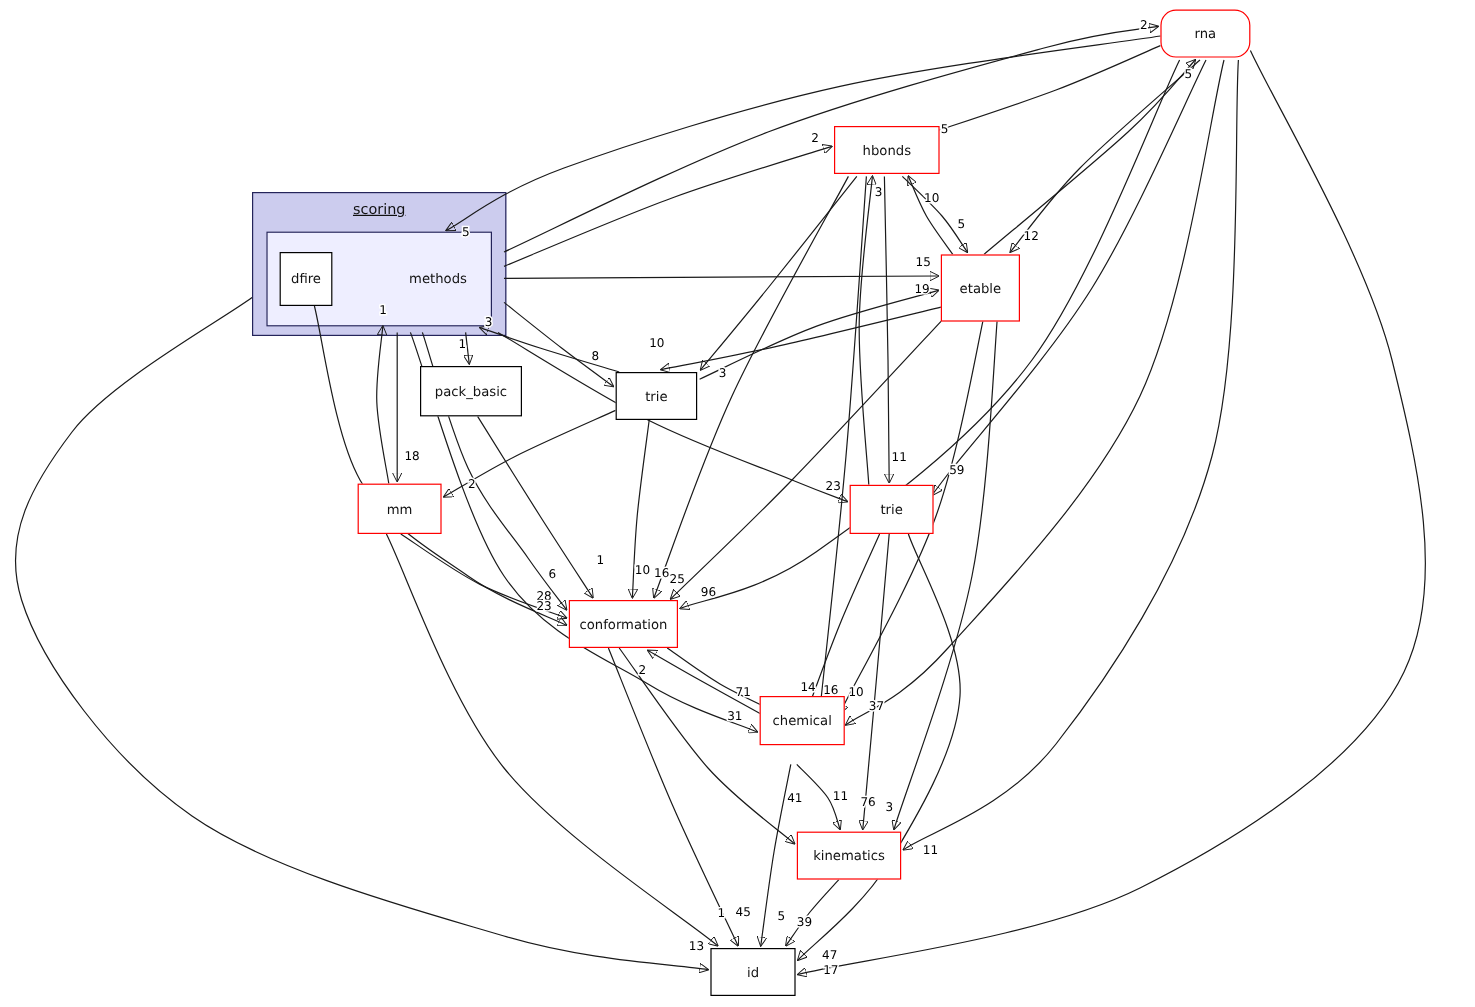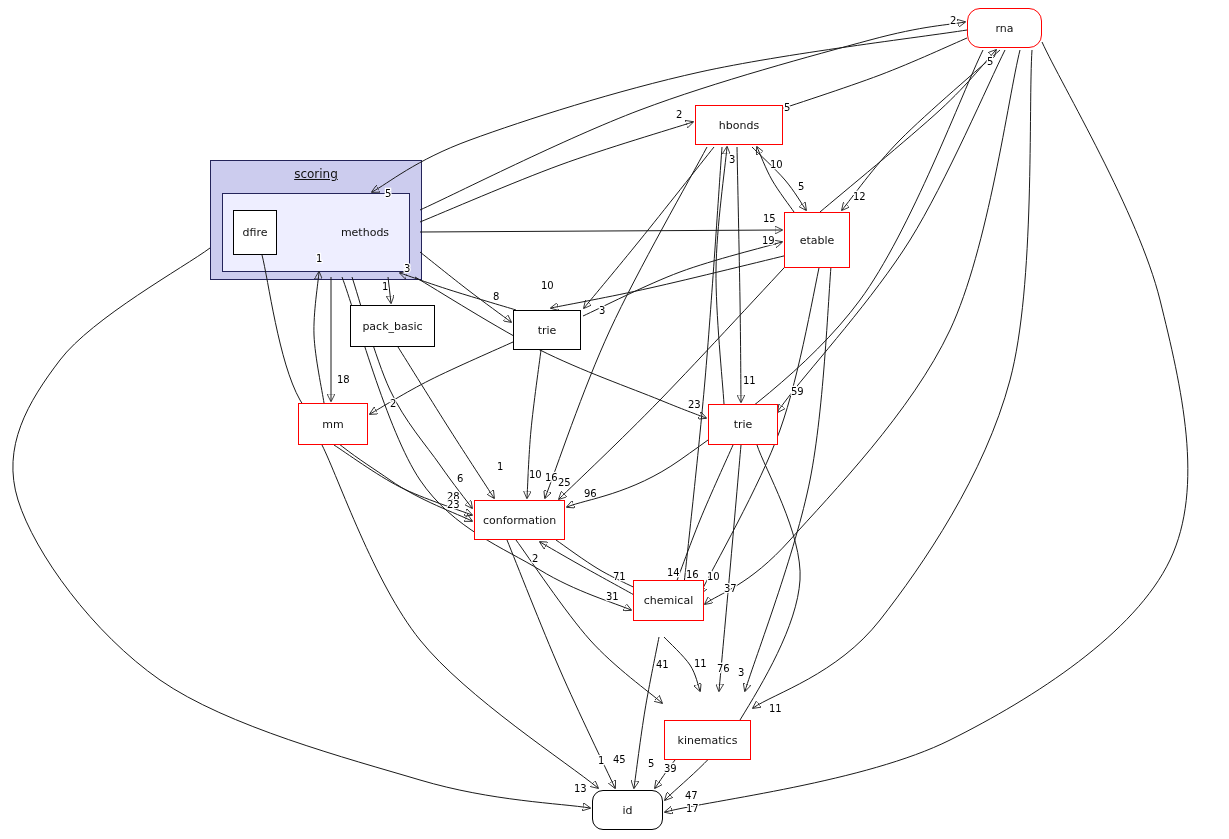--- a/index.html
+++ b/index.html
@@ -176,15 +176,15 @@
     <div class="node red" style="left: 695px; top: 105px; width: 88px; height: 40px;">hbonds</div>
     <div class="node black" style="left: 233px; top: 210px; width: 44px; height: 45px;">dfire</div>
     <div class="node plain" style="left: 330px; top: 220px; width: 70px; height: 24px;">methods</div>
     <div class="node red" style="left: 784px; top: 212px; width: 66px; height: 56px;">etable</div>
     <div class="node black" style="left: 350px; top: 305px; width: 85px; height: 42px;">pack_basic</div>
     <div class="node black" style="left: 513px; top: 310px; width: 68px; height: 40px;">trie</div>
     <div class="node red" style="left: 298px; top: 403px; width: 70px; height: 42px;">mm</div>
     <div class="node red" style="left: 708px; top: 404px; width: 70px; height: 41px;">trie</div>
     <div class="node red" style="left: 474px; top: 500px; width: 91px; height: 40px;">conformation</div>
     <div class="node red" style="left: 633px; top: 580px; width: 71px; height: 41px;">chemical</div>
-    <div class="node red" style="left: 664px; top: 693px; width: 87px; height: 40px; margin-top: 27px;">kinematics</div>
-    <div class="node black" style="left: 592px; top: 790px; width: 71px; height: 40px; border-radius: 11px;">id</div>
+    <div class="node red" style="left: 664px; top: 693px; width: 87px; height: 40px;">kinematics</div>
+    <div class="node black" style="left: 592px; top: 790px; width: 71px; height: 40px;">id</div>
   </div>
 
 </body></html>

